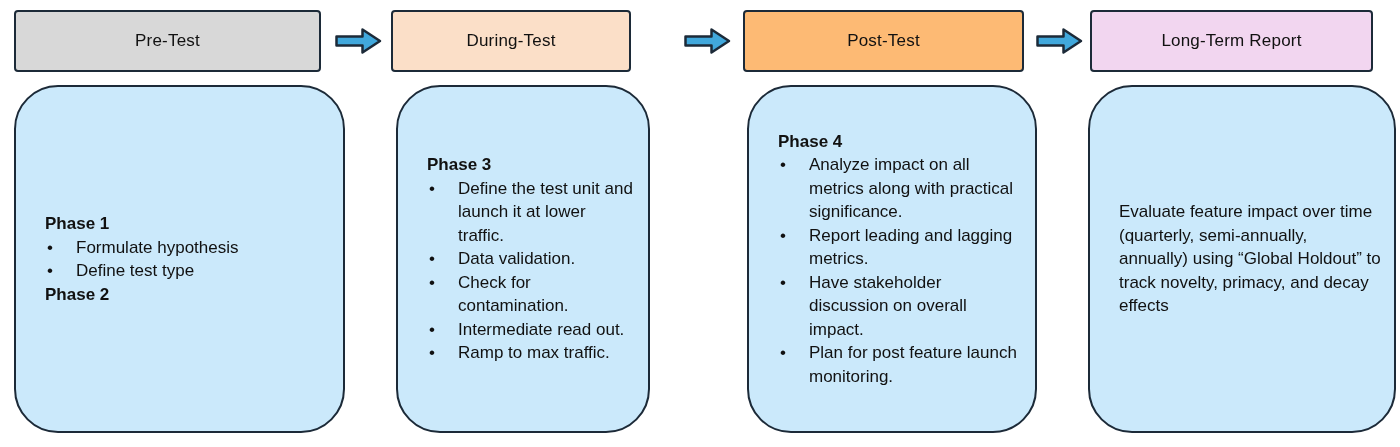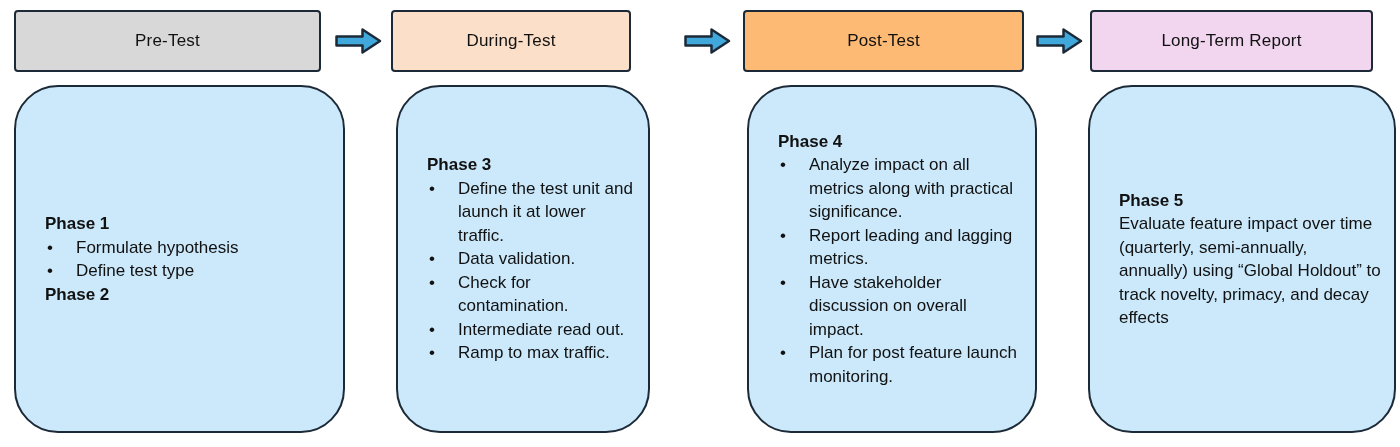--- a/index.html
+++ b/index.html
@@ -83,18 +83,17 @@
       <div class="phase-label">Phase 4</div>
       <div class="bullet">Analyze impact on all metrics along with practical significance.</div>
       <div class="bullet">Report leading and lagging metrics.</div>
       <div class="bullet">Have stakeholder discussion on overall impact.</div>
       <div class="bullet">Plan for post feature launch monitoring.</div>
     </div>
   </div>
 
   <div class="body-box b3">
     <div class="content">
-      <div class="phase-label">Phase 5</div>
       <div>Evaluate feature impact over time (quarterly, semi-annually, annually) using “Global Holdout” to track novelty, primacy, and decay effects</div>
     </div>
   </div>
 
 </div>
 
 </body></html>

